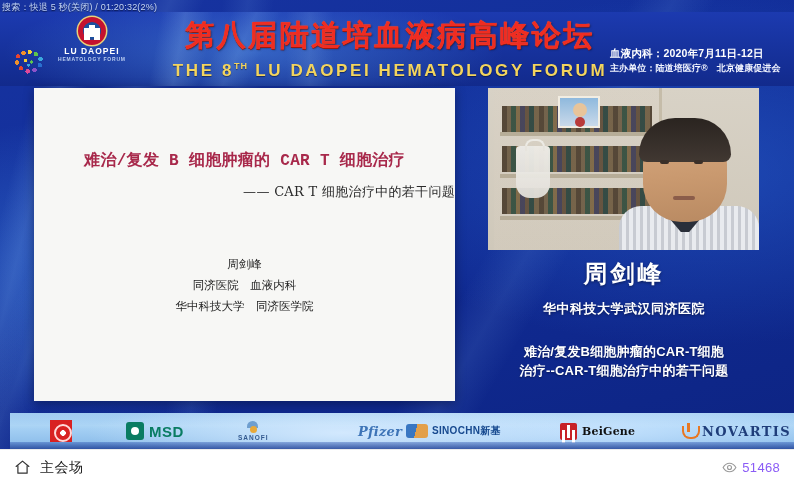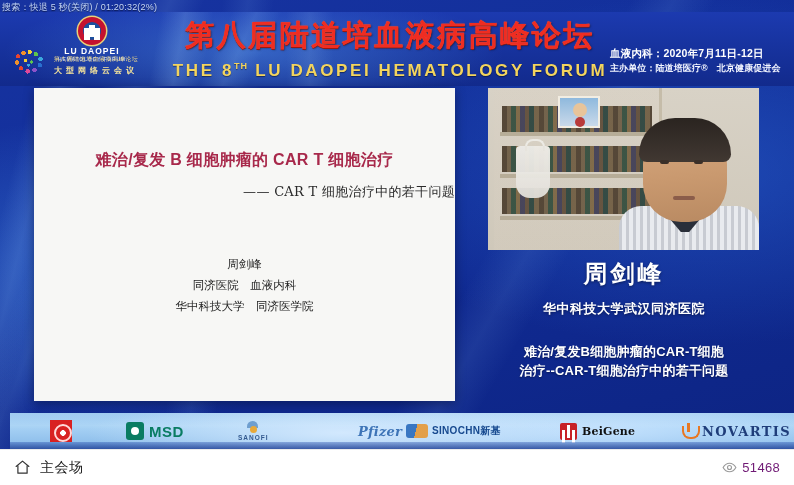--- a/index.html
+++ b/index.html
@@ -126,21 +126,21 @@
   .meta-line-2 { font-size: 9px; font-weight: 700; letter-spacing: .1px; color: #f2f5ff; }
 
   
   .slide {
     position: absolute; left: 34px; top: 88px; width: 421px; height: 313px;
     background: #f7f7f5;
     box-shadow: 0 2px 10px rgba(0,0,0,.35);
   }
   .slide-title {
     position: absolute; left: 0; top: 62px; width: 100%; text-align: center;
-    font-family: Liberation Sans, sans-serif;
+    font-family: Liberation Mono, monospace;
     font-size: 16px; font-weight: 700; color: #a8294b; letter-spacing: .3px;
   }
   .slide-subtitle {
     position: absolute; left: 0; top: 95px; width: 100%; text-align: right;
     font-family: "DejaVu Serif", "Liberation Serif", serif;
     font-size: 13px; color: #2a2a2a; letter-spacing: .3px;
   }
   .slide-author {
     position: absolute; left: 0; top: 166px; width: 100%; text-align: center;
     font-family: "DejaVu Serif", "Liberation Serif", serif;
@@ -352,21 +352,21 @@
   
   .bottombar {
     position: absolute; left: 0; bottom: 0; width: 794px; height: 36px;
     background: #ffffff; border-top: 1px solid #ececec;
     display: flex; align-items: center; justify-content: space-between;
     padding: 12px 14px;
   }
   .bb-left { display: flex; align-items: center; gap: 9px; }
   .bb-venue { font-size: 14px; color: #222; letter-spacing: .5px; }
   .bb-right { display: flex; align-items: center; gap: 5px; }
-  .bb-views { font-size: 13px; color: #701a75; letter-spacing: .3px; }
+  .bb-views { font-size: 13px; color: #8b5cf6; letter-spacing: .3px; }
   .ico { display: inline-flex; align-items: center; justify-content: center; }
 </style>
 </head>
 <body>
 
 <div class="app">
 
   <div class="stage">
     <div class="stage-rays"></div>
 
@@ -374,24 +374,20 @@
 
     <div class="banner">
       <div class="banner-rays"></div>
 
       <div class="logo-block">
         <div class="logo-dots"></div>
         <div class="logo-cross-wrap">
           <div class="logo-shield"></div>
           <div class="logo-en-1">LU DAOPEI</div>
           <div class="logo-en-2">HEMATOLOGY  FORUM</div>
-        </div>
-        <div class="logo-cn-block">
-          <div class="logo-cn-1">第八届陆道培血液病高峰论坛</div>
-          <div class="logo-cn-2">大型网络云会议</div>
         </div>
       </div>
 
       <div class="banner-titles">
         <div class="title-cn">第八届陆道培血液病高峰论坛</div>
         <div class="title-en"><span>THE 8</span><sup>TH</sup><span> LU DAOPEI HEMATOLOGY FORUM</span></div>
       </div>
 
       <div class="banner-meta">
         <div class="meta-line-1">血液内科：2020年7月11日-12日</div>

